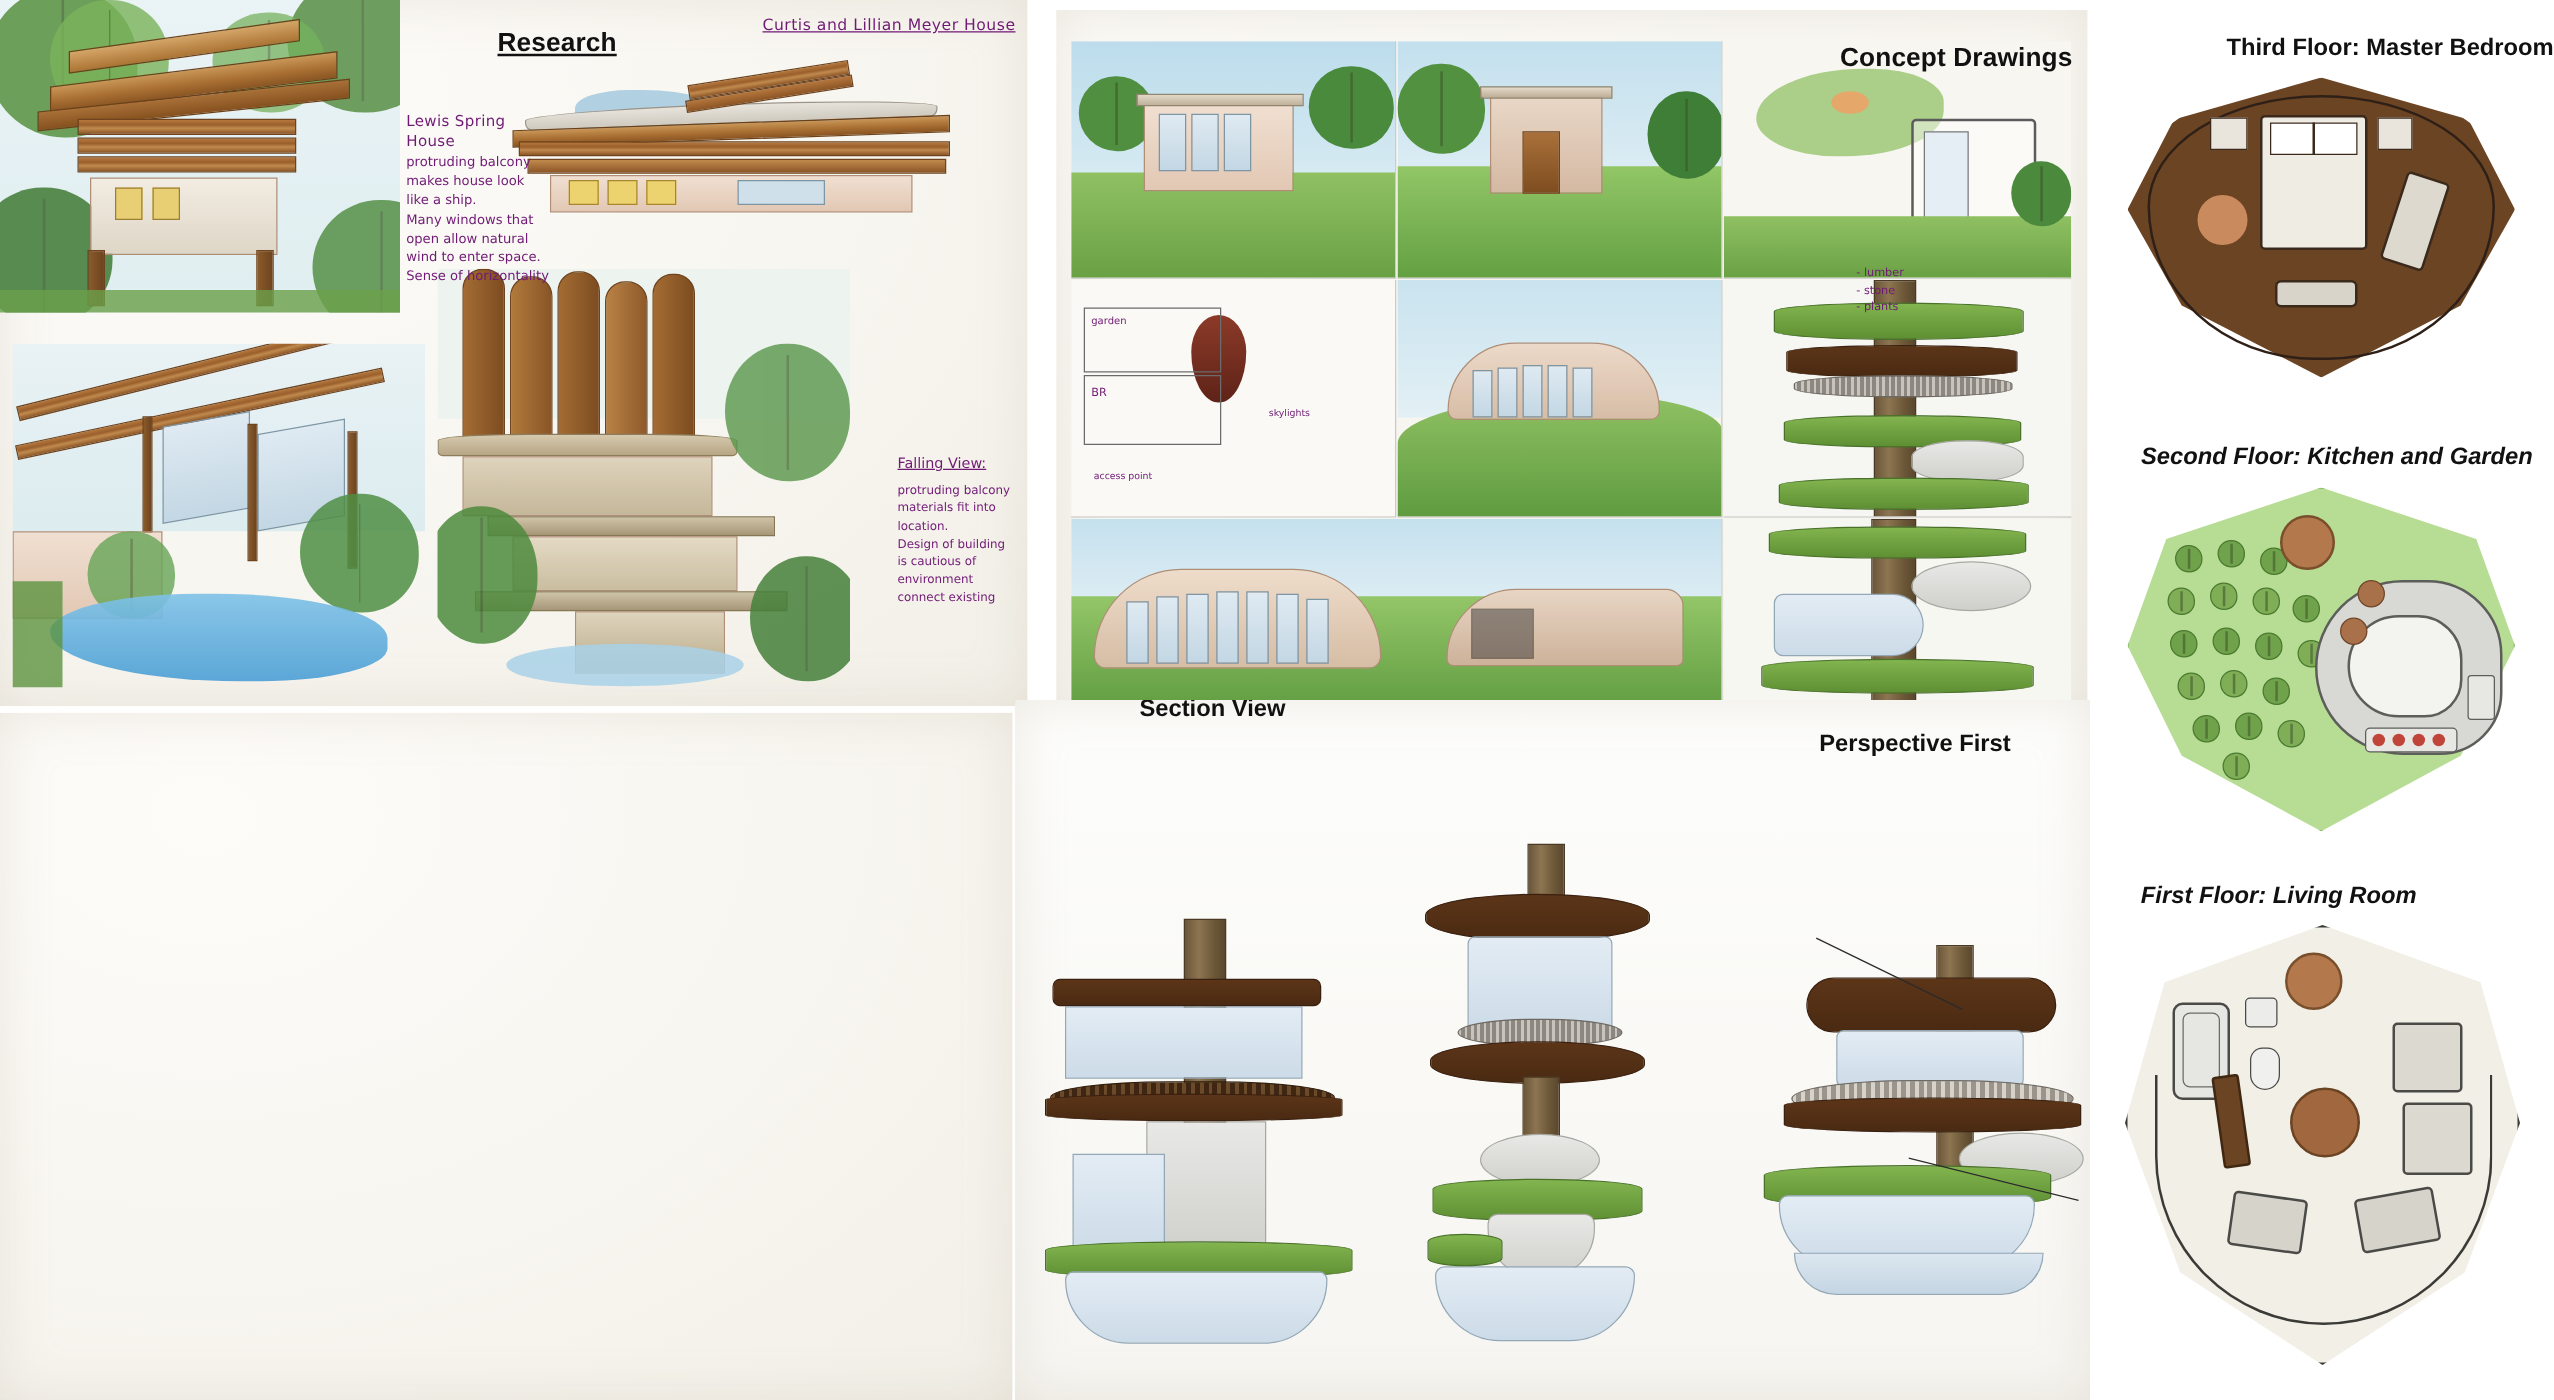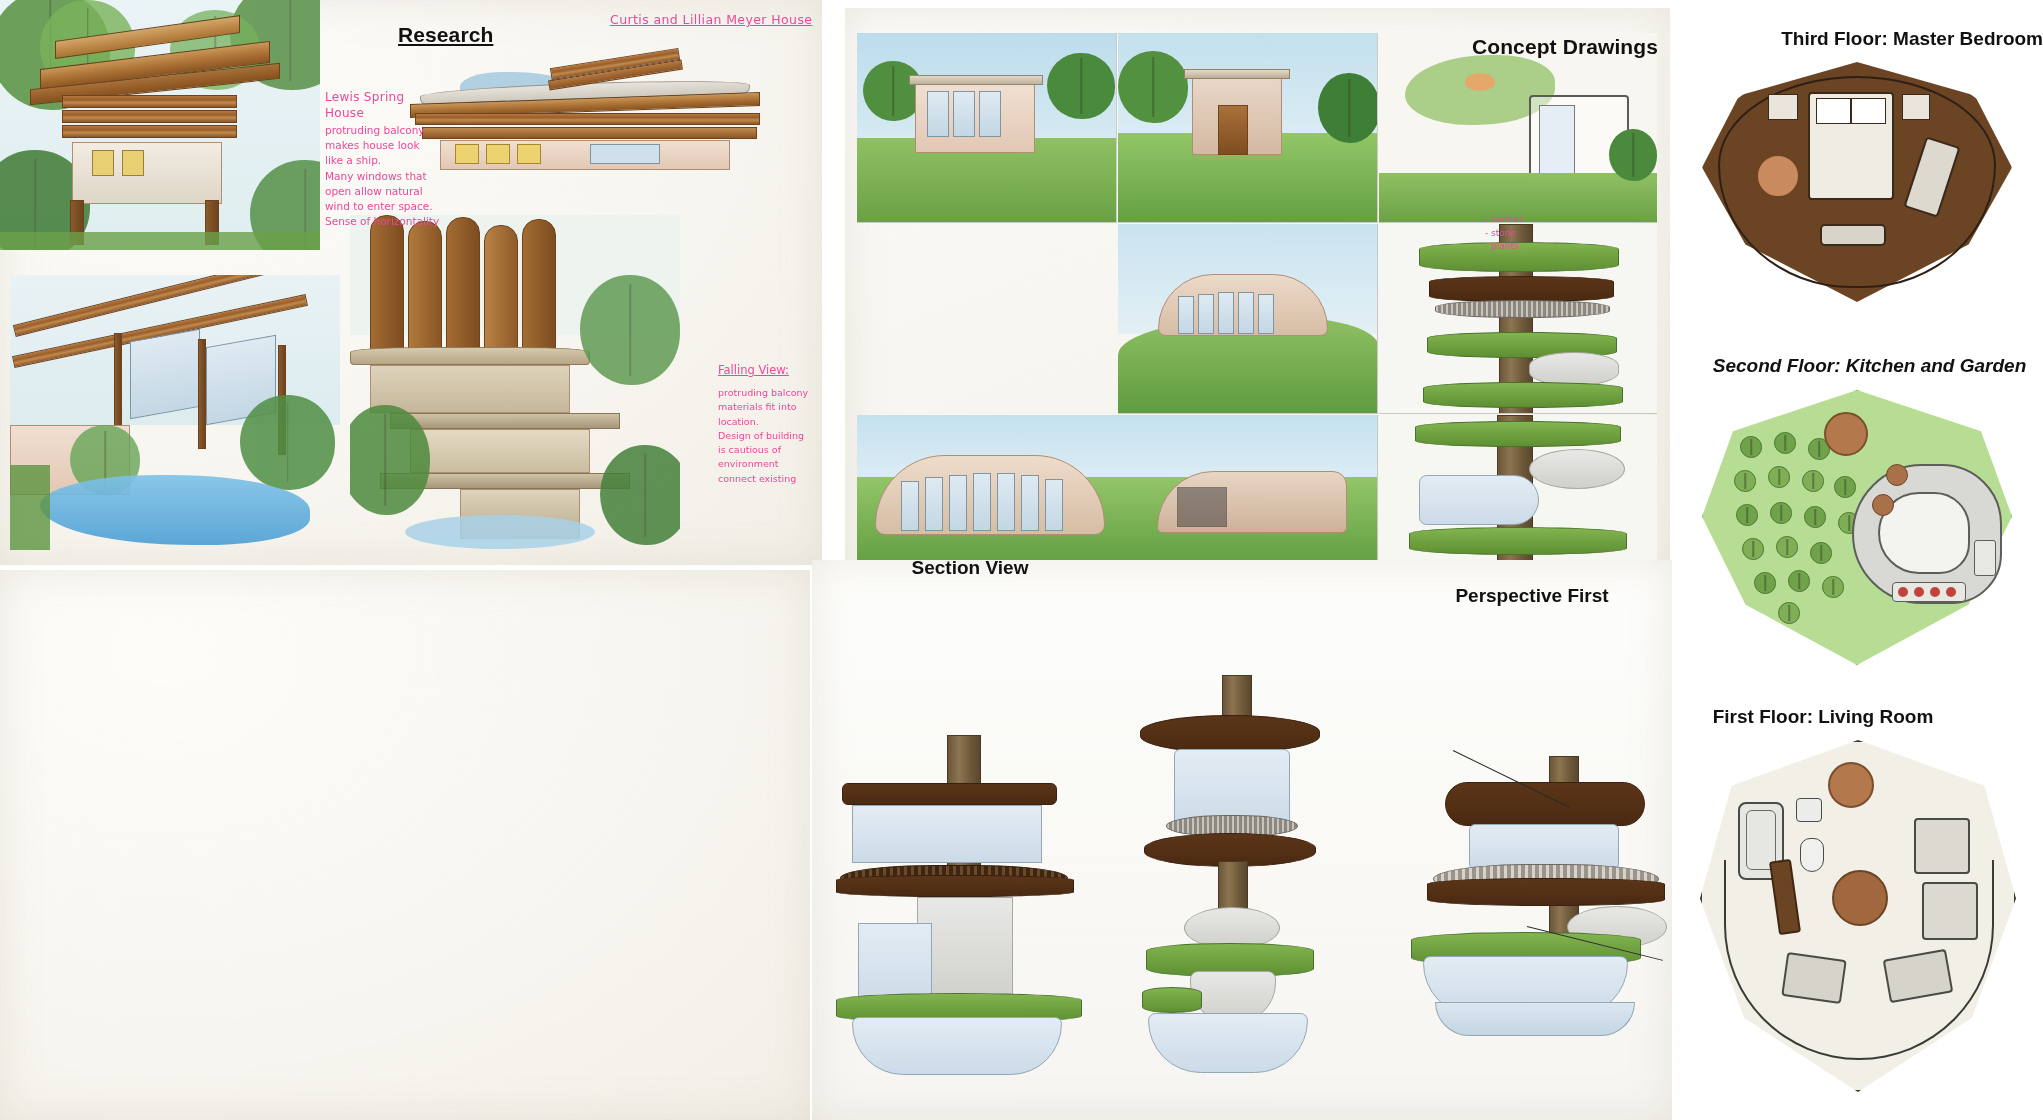--- a/index.html
+++ b/index.html
@@ -37,21 +37,21 @@
   .ctitle {
     position:absolute; z-index:40;
     font-size:19px; font-weight:700; color:#111;
     white-space:nowrap; text-align:center;
   }
 
   
   .hand {
     position:absolute; z-index:30;
     font-family:"DejaVu Sans", sans-serif;
-    color:#ec4899; line-height:1.32;
+    color:#701a75; line-height:1.32;
     transform-origin:left top;
     white-space:pre-line;
   }
   .hand.u { text-decoration:underline; }
 
   
   .blob { position:absolute; border-radius:50%; filter:blur(.4px); }
   .sky  { position:absolute; background:#bfe0ee; }
   .grass{ position:absolute; background:#8fc06a; }
 
@@ -253,20 +253,30 @@
       <div style="position:absolute;left:522px;top:0;width:278px;height:190px;overflow:hidden;border-bottom:1px solid rgba(120,120,120,.35);">
         <div class="sky" style="left:0;top:0;width:278px;height:190px;background:#f7f6f1;"></div>
         <div class="blob" style="left:26px;top:22px;width:150px;height:70px;border-radius:60% 40% 55% 45%;background:#9ec878;opacity:.85;"></div>
         <div class="blob" style="left:86px;top:40px;width:30px;height:18px;border-radius:50%;background:#e6a86a;"></div>
         <div style="position:absolute;left:150px;top:62px;width:100px;height:90px;border:2px solid #5b5b5b;border-radius:4px;background:rgba(255,255,255,.45);"></div>
         <div style="position:absolute;left:160px;top:72px;width:36px;height:70px;border:1px solid #7a7a7a;background:#e4eef4;"></div>
         <div class="grass" style="left:0;top:140px;width:278px;height:50px;background:linear-gradient(180deg,#8fc163,#6aa044);"></div>
         <div class="tree" style="left:230px;top:96px;width:48px;height:52px;background:#4b8a3c;"></div>
       </div>
 
+      <div style="position:absolute;left:0;top:191px;width:260px;height:190px;overflow:hidden;border-right:1px solid rgba(120,120,120,.35);border-bottom:1px solid rgba(120,120,120,.35);">
+        <div class="sky" style="left:0;top:0;width:260px;height:190px;background:#faf9f5;"></div>
+        <div class="blob" style="left:96px;top:28px;width:44px;height:70px;border-radius:50% 50% 50% 50% / 42% 42% 58% 58%;background:linear-gradient(180deg,#8c3a28,#5e2318);"></div>
+        <div style="position:absolute;left:10px;top:22px;width:110px;height:52px;border:1px solid #6b6b6b;"></div>
+        <div style="position:absolute;left:10px;top:76px;width:110px;height:56px;border:1px solid #6b6b6b;"></div>
+        <div class="hand" style="left:16px;top:28px;font-size:8px;">garden</div>
+        <div class="hand" style="left:16px;top:86px;font-size:9px;">BR</div>
+        <div class="hand" style="left:158px;top:102px;font-size:7.5px;">skylights</div>
+        <div class="hand" style="left:18px;top:152px;font-size:7.5px;">access point</div>
+      </div>
       <div style="position:absolute;left:261px;top:191px;width:260px;height:190px;overflow:hidden;border-right:1px solid rgba(120,120,120,.35);border-bottom:1px solid rgba(120,120,120,.35);">
         <div class="sky" style="left:0;top:0;width:260px;height:110px;background:linear-gradient(180deg,#c9e3ef,#e3f0f5);"></div>
         <div class="grass" style="left:0;top:92px;width:260px;height:98px;background:linear-gradient(180deg,#8fc163,#5f9b40);border-radius:60% 40% 0 0 / 40% 30% 0 0;"></div>
         <div class="stucco" style="left:40px;top:50px;width:170px;height:62px;border-radius:60px 60px 8px 8px;background:linear-gradient(180deg,#ecd9c9,#d7bda6);"></div>
         <div class="glasspane" style="left:60px;top:72px;width:16px;height:38px;"></div>
         <div class="glasspane" style="left:80px;top:70px;width:16px;height:40px;"></div>
         <div class="glasspane" style="left:100px;top:68px;width:16px;height:42px;"></div>
         <div class="glasspane" style="left:120px;top:68px;width:16px;height:42px;"></div>
         <div class="glasspane" style="left:140px;top:70px;width:16px;height:40px;"></div>
       </div>
@@ -423,21 +433,21 @@
       <div style="position:absolute;left:184px;top:74px;width:22px;height:22px;border-radius:50%;background:#a9714a;border:1.5px solid #6f4529;"></div>
       <div style="position:absolute;left:170px;top:104px;width:22px;height:22px;border-radius:50%;background:#a9714a;border:1.5px solid #6f4529;"></div>
       <div style="position:absolute;left:190px;top:192px;width:74px;height:20px;border:1.5px solid #5d5d59;border-radius:4px;background:#e7e7e3;"></div>
       <div style="position:absolute;left:196px;top:197px;width:10px;height:10px;border-radius:50%;background:#c0443a;"></div>
       <div style="position:absolute;left:212px;top:197px;width:10px;height:10px;border-radius:50%;background:#c0443a;"></div>
       <div style="position:absolute;left:228px;top:197px;width:10px;height:10px;border-radius:50%;background:#c0443a;"></div>
       <div style="position:absolute;left:244px;top:197px;width:10px;height:10px;border-radius:50%;background:#c0443a;"></div>
       <div style="position:absolute;left:272px;top:150px;width:22px;height:36px;background:#e7e7e3;border:1.5px solid #5d5d59;border-radius:3px;"></div>
     </div>
 
-    <div class="ctitle" style="left:0px; top:706px; width:302px;">First Floor: Living Room</div>
+    <div class="ctitle" style="left:0px; top:706px; width:302px;font-style:italic;">First Floor: Living Room</div>
     <div class="fp" style="left:28px; top:740px; width:316px; height:352px;">
       <div class="fp-shape" style="background:#f2efe6; border:2px solid #3a3a36;
                   clip-path:polygon(50% 0%, 90% 13%, 100% 45%, 86% 79%, 50% 100%, 14% 79%, 0% 45%, 10% 13%);"></div>
       <div style="position:absolute;left:24px;top:120px;width:270px;height:200px;border:2px solid #3a3a36;
                   border-radius:0 0 140px 140px; border-top:none; background:transparent;"></div>
 
       <div style="position:absolute;left:38px;top:62px;width:46px;height:78px;background:#e6e6e2;border:2px solid #4a4a46;border-radius:8px;"></div>
       <div style="position:absolute;left:46px;top:70px;width:30px;height:60px;border:1.5px solid #6a6a66;border-radius:6px;"></div>
 
       <div style="position:absolute;left:96px;top:58px;width:26px;height:24px;background:#ececea;border:1.5px solid #4a4a46;border-radius:4px;"></div>

